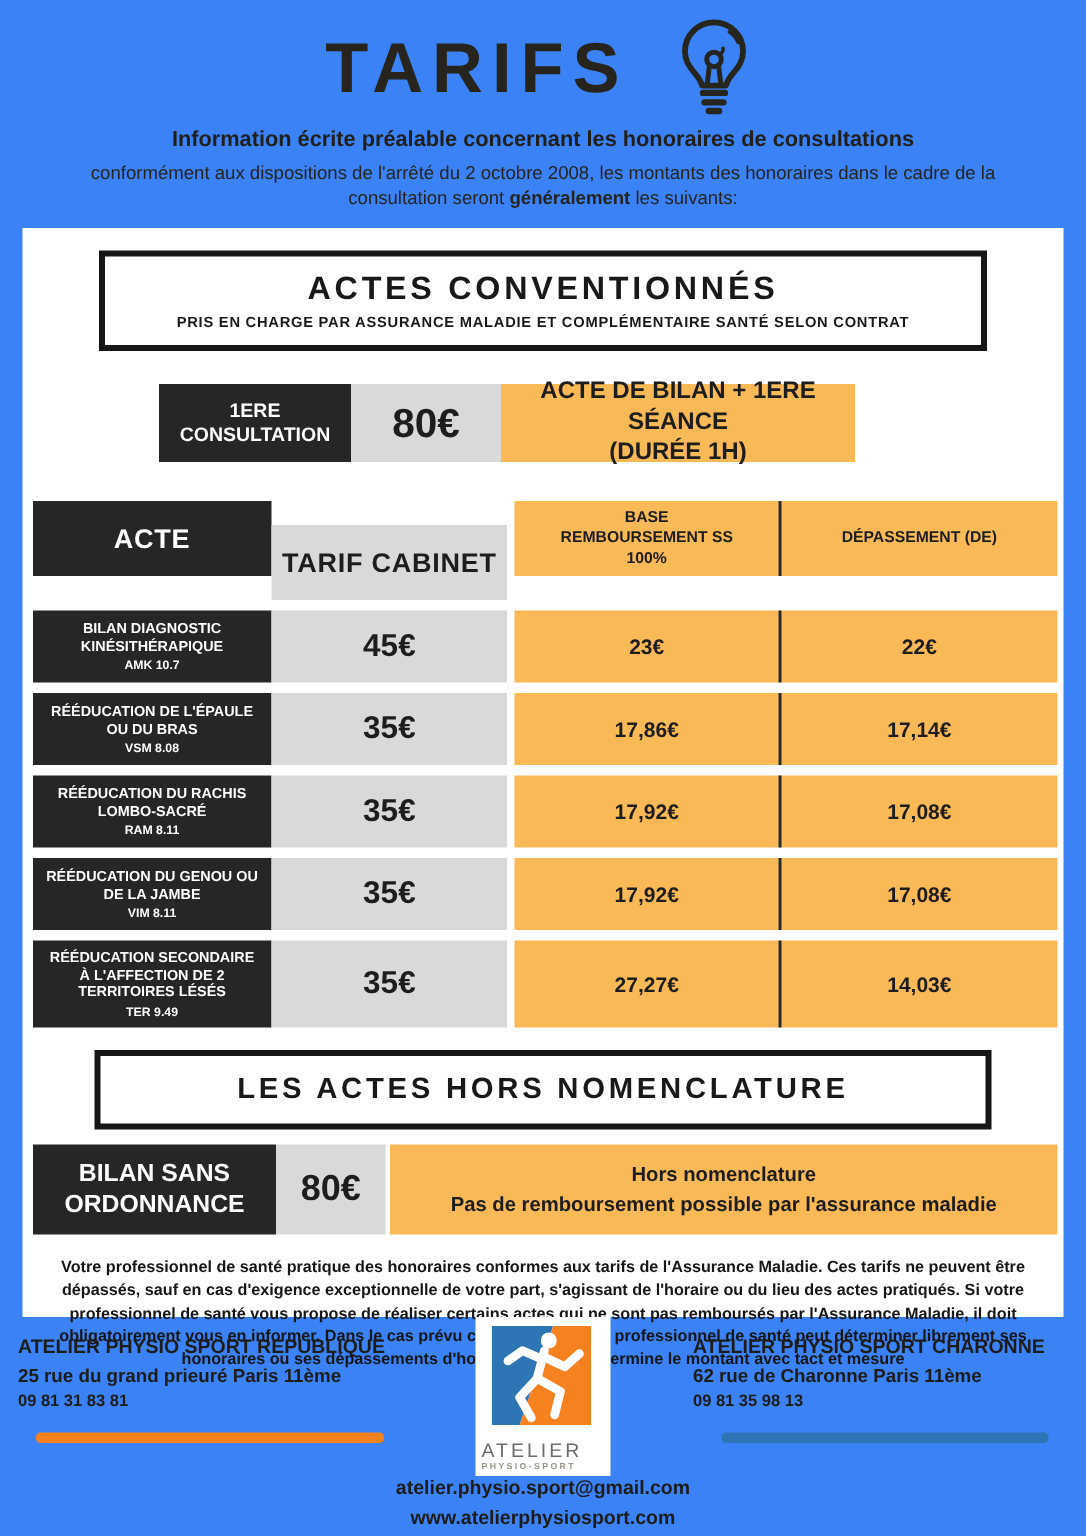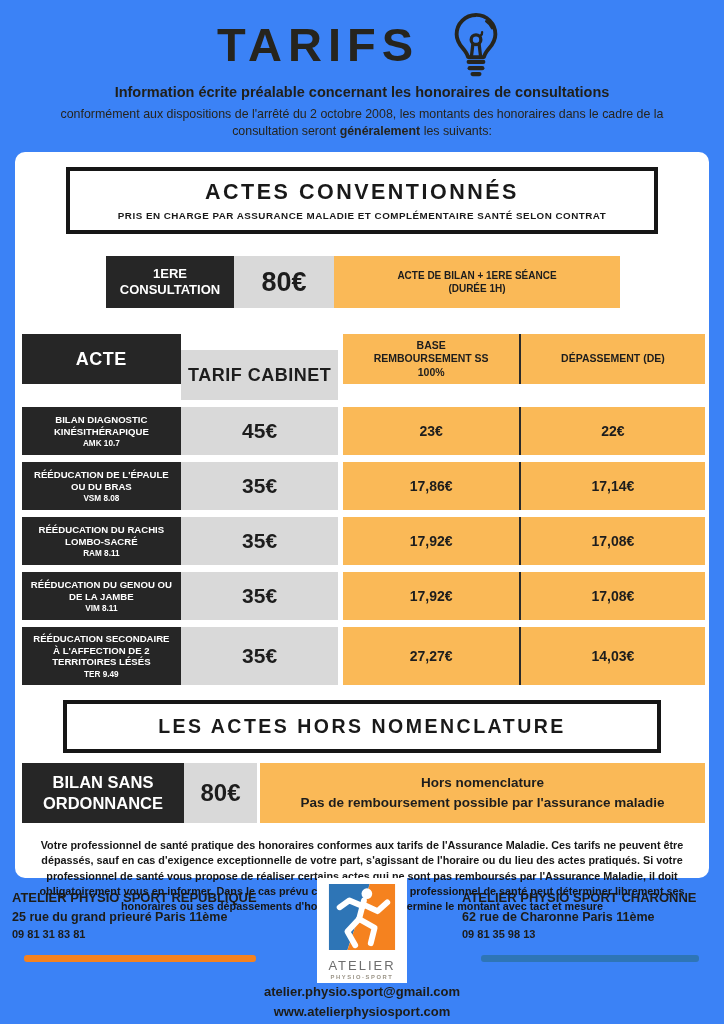--- a/index.html
+++ b/index.html
@@ -10,38 +10,38 @@
   
   .header { height:152px; text-align:center; }
   .title-row { display:flex; justify-content:center; align-items:center; gap:26px; padding-top:8px; }
   .page-title { font-size:47px; font-weight:800; letter-spacing:6px; color:#26241D; }
   .bulb { transform:translateY(2px); }
   .subtitle { font-size:14.5px; font-weight:800; margin-top:4px; color:#201F1A; }
   .intro { font-size:12.4px; font-weight:500; width:628px; margin:6px auto 0; line-height:1.38; color:#26241D; }
   .intro b { font-weight:800; }
 
   
-  .sheet { position:relative; margin:0 15px; width:694px; height:726px; background:#ffffff; padding-top:15px;border-radius:10px; }
+  .sheet { position:relative; margin:0 15px; width:694px; height:726px; background:#ffffff; padding-top:15px; }
   .boxed { border:4px solid #161616; background:#fff; text-align:center; margin:0 auto; }
   .boxed-1 { width:592px; padding:9px 4px 9px; }
   .boxed-1 h2 { font-size:21.5px; font-weight:800; letter-spacing:2.5px; color:#191919; }
   .boxed-1 p { font-size:9.8px; font-weight:800; letter-spacing:.5px; margin-top:5px; color:#191919; }
   .boxed-2 { width:598px; padding:11px 4px; margin-top:15px; }
   .boxed-2 h2 { font-size:19.5px; font-weight:800; letter-spacing:2.5px; color:#191919; }
 
   .cell { display:flex; flex-direction:column; justify-content:center; align-items:center; text-align:center; }
   .dark-bg { background:#262626; color:#fff; }
   .gray-bg { background:#D9D9D9; color:#1d1d1d; }
   .orange-bg { background:#FAB957; color:#1d1d1d; }
 
   
   .consult-row { display:flex; height:52px; margin:22px 0 0 91px; }
   .consult-label { width:128px; font-size:13px; font-weight:800; line-height:1.25; padding:0 12px; }
   .consult-price { width:100px; font-size:27px; font-weight:800; }
-  .consult-desc { width:286px; font-size:10px; font-weight:800; line-height:1.3; }
+  .consult-desc { width:236px; font-size:16px; font-weight:800; line-height:1.3; }
 
   
   .tariff-table { margin:26px 0 0 7px; width:683px; }
   .t-row { display:flex; margin-bottom:7px; }
   .c1 { width:162px; }
   .c2 { width:161px; margin-right:5px; }
   .c3 { width:179px; }
   .c4 { width:190px; border-left:2px solid #2a2a2a; }
   .t-head .cell { height:50px; }
   .t-head .c1 { font-size:18px; font-weight:800; letter-spacing:.5px; }
@@ -67,21 +67,21 @@
   .footer { position:relative; height:146px; }
   .loc { position:absolute; top:10px; width:256px; text-align:left; font-weight:800; color:#1d1c18; }
   .loc-left { left:12px; }
   .loc-right { left:462px; }
   .loc-name { font-size:13px; line-height:1.5; }
   .loc-addr { font-size:12.5px; line-height:1.5; }
   .loc-phone { font-size:11px; line-height:1.5; }
   .bar { height:7px; border-radius:3px; margin:12px auto 0; }
   .bar-orange { width:232px; background:#F5821F; }
   .bar-blue { width:218px; background:#2E75B6; }
-  .logo-box { position:absolute; left:50%; transform:translateX(-50%); top:0; width:90px; background:#fff; padding:4px 4px 3px; text-align:center; }
+  .logo-box { position:absolute; left:50%; transform:translateX(-50%); top:0; width:90px; background:#fff; padding:4px 4px 3px; }
   .logo-brand { font-size:13px; letter-spacing:2px; color:#6d6d6d; font-weight:500; margin-top:2px; }
   .logo-sub { font-size:5.8px; letter-spacing:1.6px; color:#9a9386; font-weight:700; margin-top:1px; }
   .contact { position:absolute; top:104px; width:100%; text-align:center; font-size:13px; font-weight:800; line-height:1.5; color:#1d1c18; }
 </style>
 </head>
 <body>
 
 <div class="page">
 
   <div class="header">

